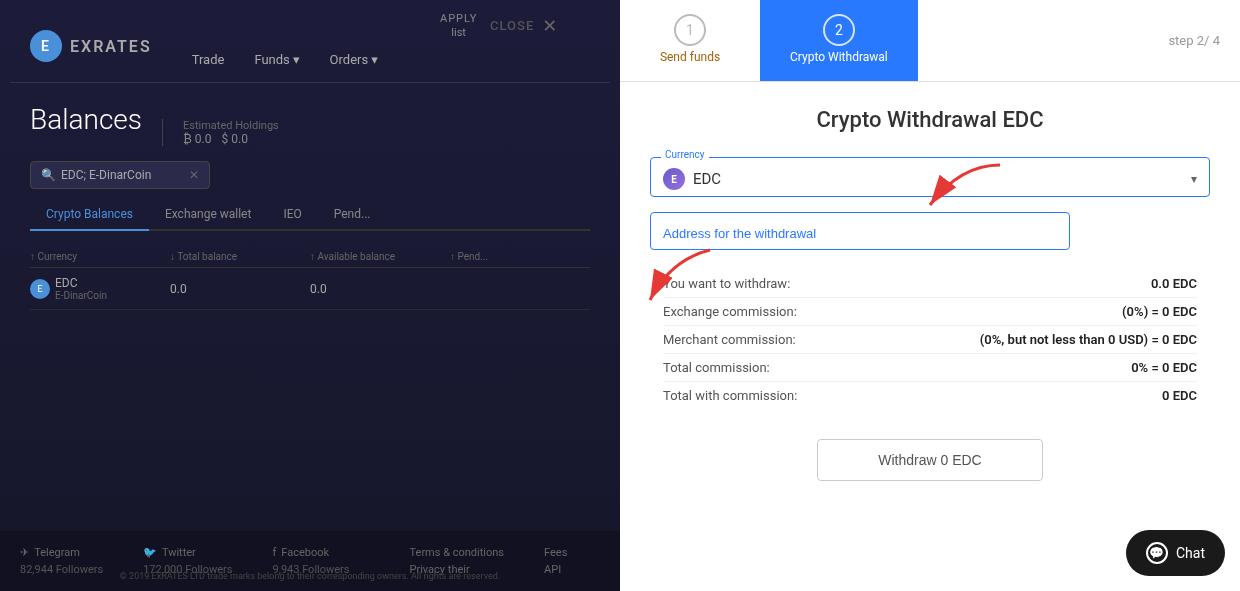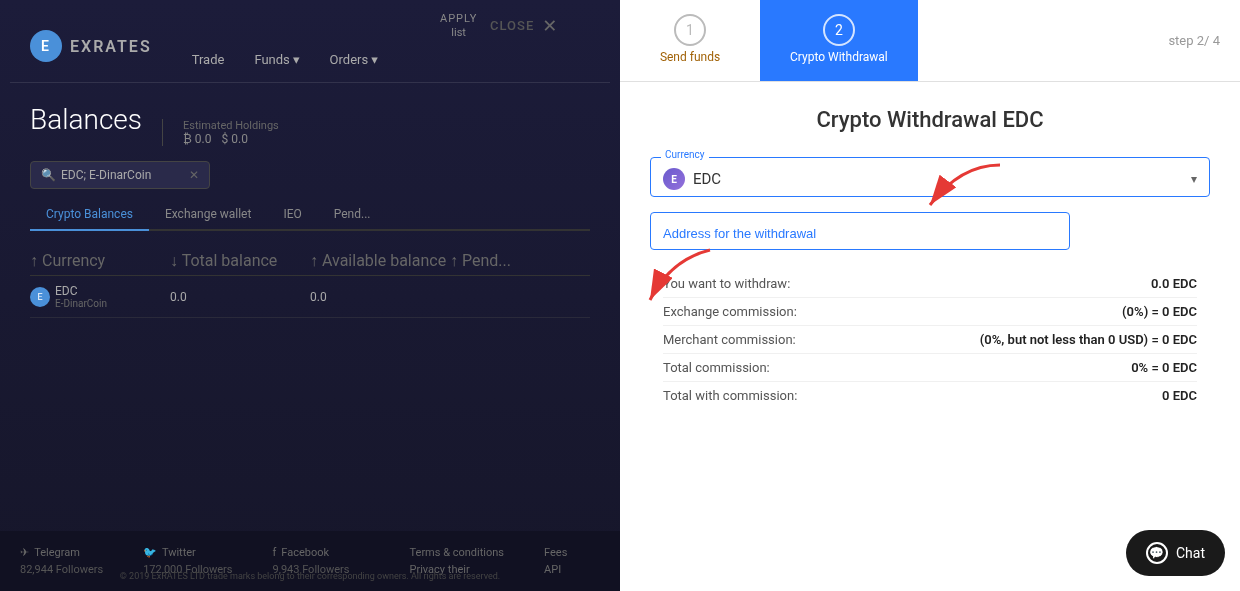--- a/index.html
+++ b/index.html
@@ -102,21 +102,21 @@
     }
 
     .bg-tab.active {
       color: #4a90d9;
       border-bottom-color: #4a90d9;
     }
 
     .bg-table-header {
       display: grid;
       grid-template-columns: 1fr 1fr 1fr 1fr;
-      font-size: 16px;
+      font-size: 10px;
       color: #666;
       padding: 5px 0;
       border-bottom: 1px solid #333;
     }
 
     .bg-table-row {
       display: grid;
       grid-template-columns: 1fr 1fr 1fr 1fr;
       font-size: 12px;
       color: #aaa;
@@ -593,20 +593,23 @@
       <div class="summary-row">
         <span>Total commission:</span>
         <span class="summary-value">0% = 0 EDC</span>
       </div>
       <div class="summary-row">
         <span>Total with commission:</span>
         <span class="summary-value">0 EDC</span>
       </div>
     </div>
 
+    <div class="withdraw-btn-wrapper">
+      <button class="withdraw-btn">Withdraw 0 EDC</button>
+    </div>
   </div>
 </div>
 
 <svg style="position:absolute;top:155px;left:900px;width:120px;height:70px;z-index:30;pointer-events:none;" viewBox="0 0 120 70">
   <defs>
     <marker id="arrowhead1" markerWidth="10" markerHeight="7" refX="10" refY="3.5" orient="auto">
       <polygon points="0 0, 10 3.5, 0 7" fill="#e53935"></polygon>
     </marker>
   </defs>
   <path d="M 100 10 Q 60 10 30 50" stroke="#e53935" stroke-width="3" fill="none" marker-end="url(#arrowhead1)"></path>

